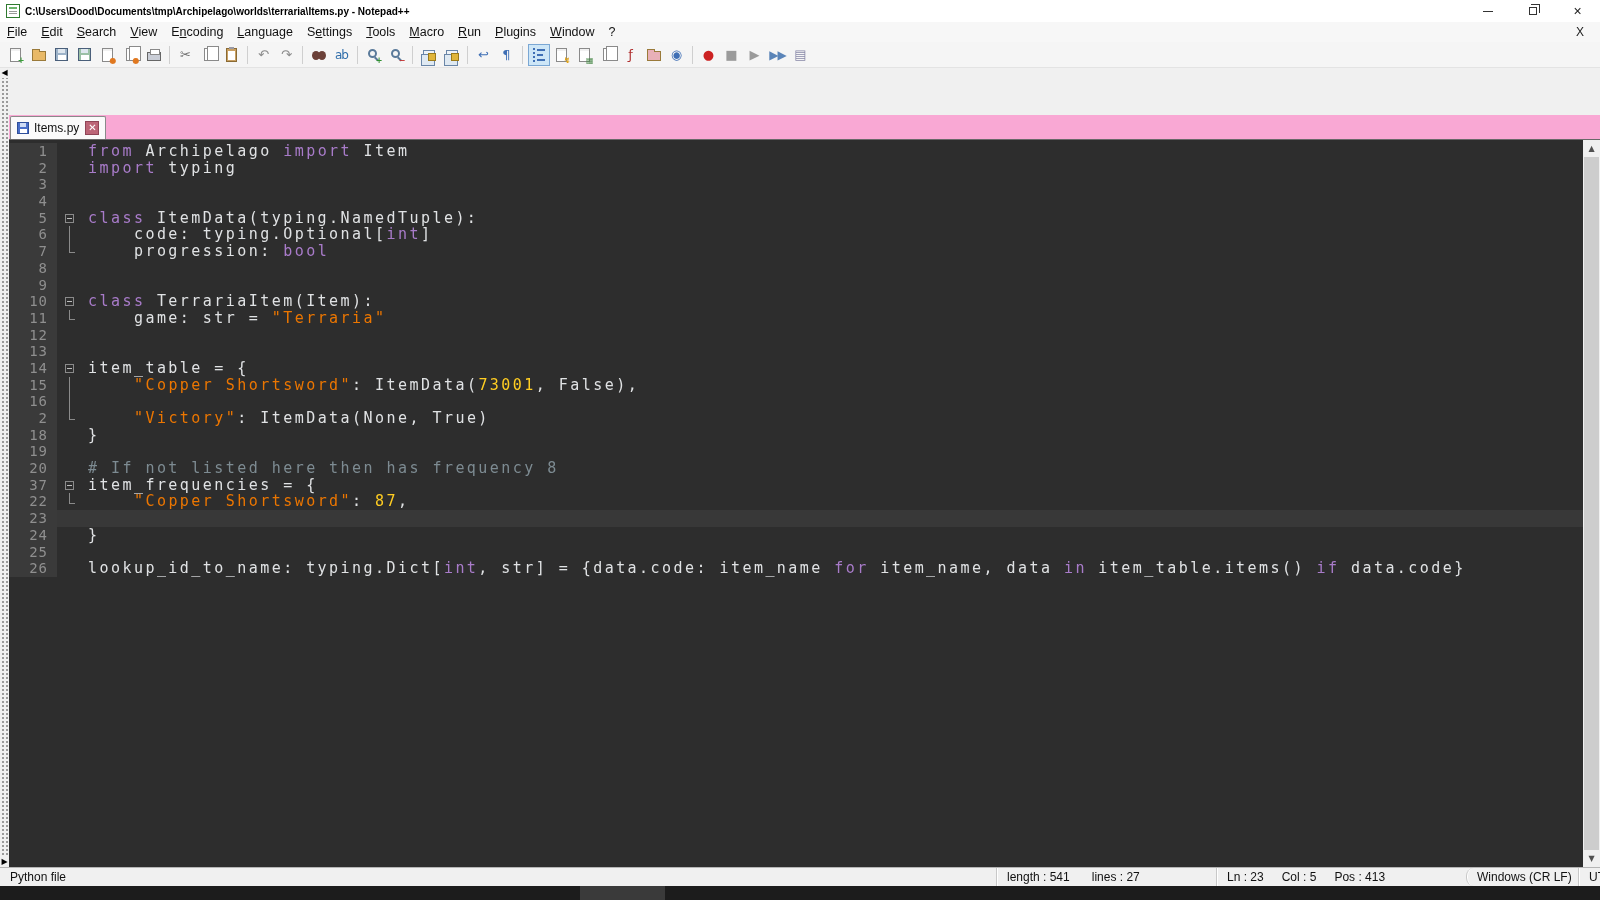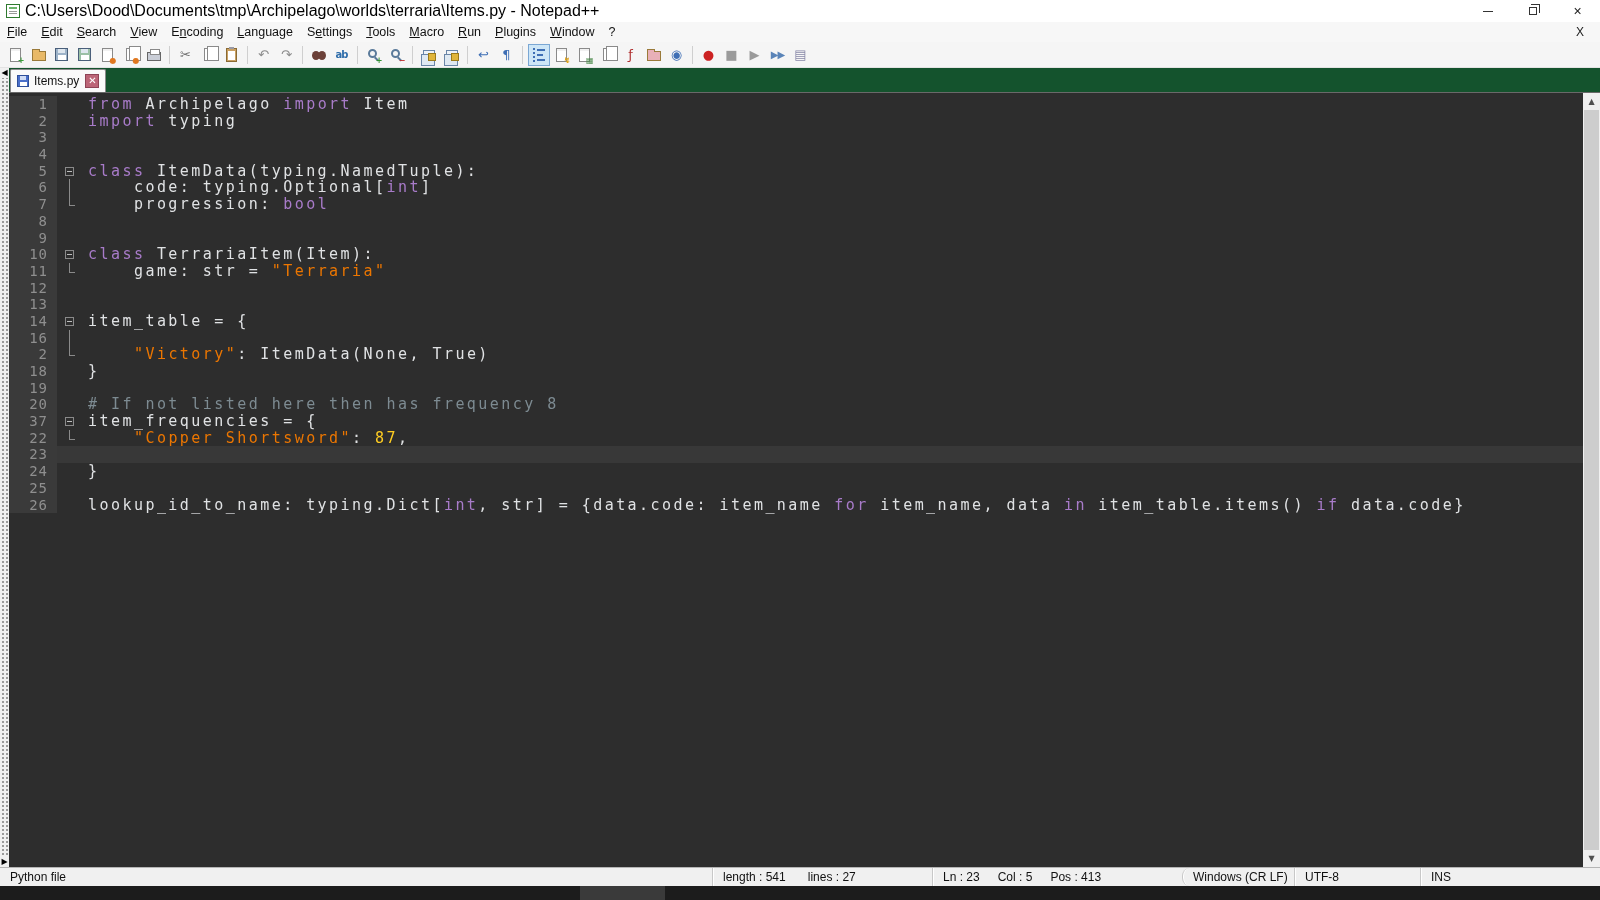--- a/index.html
+++ b/index.html
@@ -7,21 +7,21 @@
     font-family:"Liberation Sans", sans-serif; }
   .app { width:1600px; height:900px; display:flex; flex-direction:column; background:#f0f0f0; }
 
   
   .titlebar { height:22px; background:#ffffff; display:flex; align-items:center; flex:0 0 auto; }
   .app-icon { width:14px; height:14px; margin:0 5px 0 6px; position:relative;
     background:#fff; border:1px solid #2f7a2f; }
   .app-icon::before { content:""; position:absolute; left:2px; top:2px; width:8px; height:2px; background:#6db56d; }
   .app-icon::after { content:""; position:absolute; left:2px; top:6px; width:8px; height:1px;
     box-shadow:0 2px 0 #9a9a9a; background:#9a9a9a; }
-  .title-text { font-size:16px; color:#000; white-space:nowrap; }
+  .title-text { font-size:10px; color:#000; white-space:nowrap;font-weight:bold; }
   .win-controls { margin-left:auto; display:flex; height:100%; }
   .win-btn { width:45px; height:100%; display:flex; align-items:center; justify-content:center; color:#222; }
   .glyph-min { width:10px; height:1px; background:#333; display:block; }
   .glyph-restore { width:8px; height:8px; border:1px solid #333; position:relative; display:block; }
   .glyph-restore::before { content:""; position:absolute; left:1px; top:-4px; width:8px; height:8px;
     border-top:1px solid #333; border-right:1px solid #333; }
   .glyph-close { font-size:14px; line-height:1; color:#222; }
 
   
   .menubar { height:20px; background:#f7f7f7; display:flex; align-items:center; font-size:12.5px;
@@ -33,21 +33,21 @@
   
   .toolbar { height:26px; background:#f5f5f5; display:flex; align-items:center; padding-left:4px;
     flex:0 0 auto; border-bottom:1px solid #e3e3e3; }
   .tb-sep { width:1px; height:18px; background:#cfcfcf; margin:0 4px; }
   .tb-icon { width:22px; height:22px; display:flex; align-items:center; justify-content:center;
     position:relative; margin:0 0.5px; border:1px solid transparent; }
   .tb-icon.pressed { background:#cde6f7; border:1px solid #7aa7d4; }
   .tb-badge { position:absolute; right:1px; bottom:0; font-size:8px; font-weight:bold; line-height:8px;
     font-family:"DejaVu Sans", sans-serif; }
   .ic-glyph { font-family:"DejaVu Sans", sans-serif; font-size:13px; line-height:1; }
-  .ic-glyph.small { font-size:10px; font-weight:bold; letter-spacing:-1px; }
+  .ic-glyph.small { font-size:12px; font-weight:normal; letter-spacing:-1px; }
   .ic-page { width:11px; height:14px; background:#fff; border:1px solid #8a8a8a;
     box-shadow:inset 0 2px 0 #f1f1f1; }
   .ic-page2 { width:10px; height:13px; background:#fff; border:1px solid #8a8a8a; position:relative; }
   .ic-page2::before { content:""; position:absolute; left:2px; top:-3px; width:10px; height:13px;
     background:#fff; border:1px solid #8a8a8a; }
   .ic-floppy { width:13px; height:13px; border:1px solid #4a5f7a; position:relative; }
   .ic-floppy::before { content:""; position:absolute; left:2px; top:0; width:7px; height:4px; background:#dfe7ef; }
   .ic-floppy::after { content:""; position:absolute; left:2px; bottom:0; width:8px; height:5px; background:#fff; }
   .ic-folder { width:14px; height:10px; border:1px solid #9a7a3a; position:relative; margin-top:3px; }
   .ic-folder::before { content:""; position:absolute; left:-1px; top:-3px; width:6px; height:2px;
@@ -77,21 +77,21 @@
       repeating-linear-gradient(to bottom,#3f6fb5 0 2px,transparent 2px 4px) 1px 0/2px 100% no-repeat; }
 
   
   .mid { flex:1 1 auto; display:flex; min-height:0; }
   .left-strip { width:9px; background:#f0f0f0; display:flex; flex-direction:column; align-items:center; flex:0 0 auto; }
   .strip-arrow { color:#000; font-size:8px; line-height:10px; font-family:"DejaVu Sans", sans-serif; }
   .strip-grip { flex:1 1 auto; width:100%;
     background:radial-gradient(#9a9a9a 1px, transparent 1.2px) 1px 2px/4px 4px; }
   .mid-right { flex:1 1 auto; display:flex; flex-direction:column; min-width:0; }
 
-  .tabbar { height:24px; background:#14532d; display:flex; align-items:flex-end; flex:0 0 auto; }
+  .tabbar { height:24px; background:#f9a8d4; display:flex; align-items:flex-end; flex:0 0 auto;margin-top:47px; }
   .tab { height:23px; background:#fafafa; border:1px solid #8a8a8a; border-bottom:none;
     display:flex; align-items:center; padding:0 6px; margin-left:1px; border-top-left-radius:2px; border-top-right-radius:2px; }
   .tab-save-icon { width:12px; height:12px; background:#4a6fc9; border:1px solid #2f4f9a; position:relative; margin-right:5px; }
   .tab-save-icon::before { content:""; position:absolute; left:2px; top:0; width:6px; height:4px; background:#cfdcf5; }
   .tab-save-icon::after { content:""; position:absolute; left:2px; bottom:0; width:7px; height:4px; background:#fff; }
   .tab-label { font-size:12px; color:#111; margin-right:6px; white-space:nowrap; }
   .tab-close { width:14px; height:14px; background:#bc6577; border:1px solid #8f4456; color:#fff;
     font-size:10px; line-height:12px; text-align:center; font-family:"DejaVu Sans", sans-serif; }
 
   
@@ -118,21 +118,21 @@
   .sb-arrow { height:17px; display:flex; align-items:center; justify-content:center; color:#505050;
     font-size:8px; font-family:"DejaVu Sans", sans-serif; flex:0 0 auto; }
   .sb-thumb { flex:1 1 auto; background:#cdcdcd; margin:0 1px; }
 
   
   .statusbar { height:19px; background:#f0f0f0; border-top:1px solid #b5b5b5; display:flex;
     align-items:center; font-size:12px; color:#111; flex:0 0 auto; }
   .sb-sec { height:100%; display:flex; align-items:center; padding:0 10px;
     border-left:1px solid #c8c8c8; box-shadow:inset 1px 0 0 #ffffff; white-space:nowrap; overflow:hidden; }
   .sb-sec:first-child { border-left:none; box-shadow:none; flex:1 1 auto; }
-  .sb-doc { width:712px; flex:0 0 auto !important; }
+  .sb-doc { width:996px; flex:0 0 auto !important; }
   .sb-len { width:220px; flex:0 0 auto; gap:22px; }
   .sb-pos { width:250px; flex:0 0 auto; gap:18px; }
   .sb-eol { width:112px; flex:0 0 auto;border-radius:8px; }
   .sb-enc { width:126px; flex:0 0 auto; }
   .sb-ins { flex:1 1 auto; justify-content:flex-start; }
 
   
   .taskbar { height:14px; background:#1c1c1c; position:relative; flex:0 0 auto; }
   .taskbar-app { position:absolute; left:580px; top:0; width:85px; height:100%; background:#3a3a3a; }
 </style>
@@ -378,20 +378,25 @@
               <div class="code"></div>
             </div>
             <div class="code-line">
               <div class="ln">14</div>
               <div class="fold">
                 <div class="fbox"></div>
               </div>
               <div class="code"><span class="d">item_table = {</span></div>
             </div>
             <div class="code-line">
+              <div class="ln">15</div>
+              <div class="fold bar"></div>
+              <div class="code"><span class="d">    </span><span class="s">"Copper Shortsword"</span><span class="d">: ItemData(</span><span class="n">73001</span><span class="d">, False),</span></div>
+            </div>
+            <div class="code-line">
               <div class="ln">16</div>
               <div class="fold bar"></div>
               <div class="code"></div>
             </div>
             <div class="code-line">
               <div class="ln">2</div>
               <div class="fold end"></div>
               <div class="code"><span class="d">    </span><span class="s">"Victory"</span><span class="d">: ItemData(None, True)</span></div>
             </div>
             <div class="code-line">

